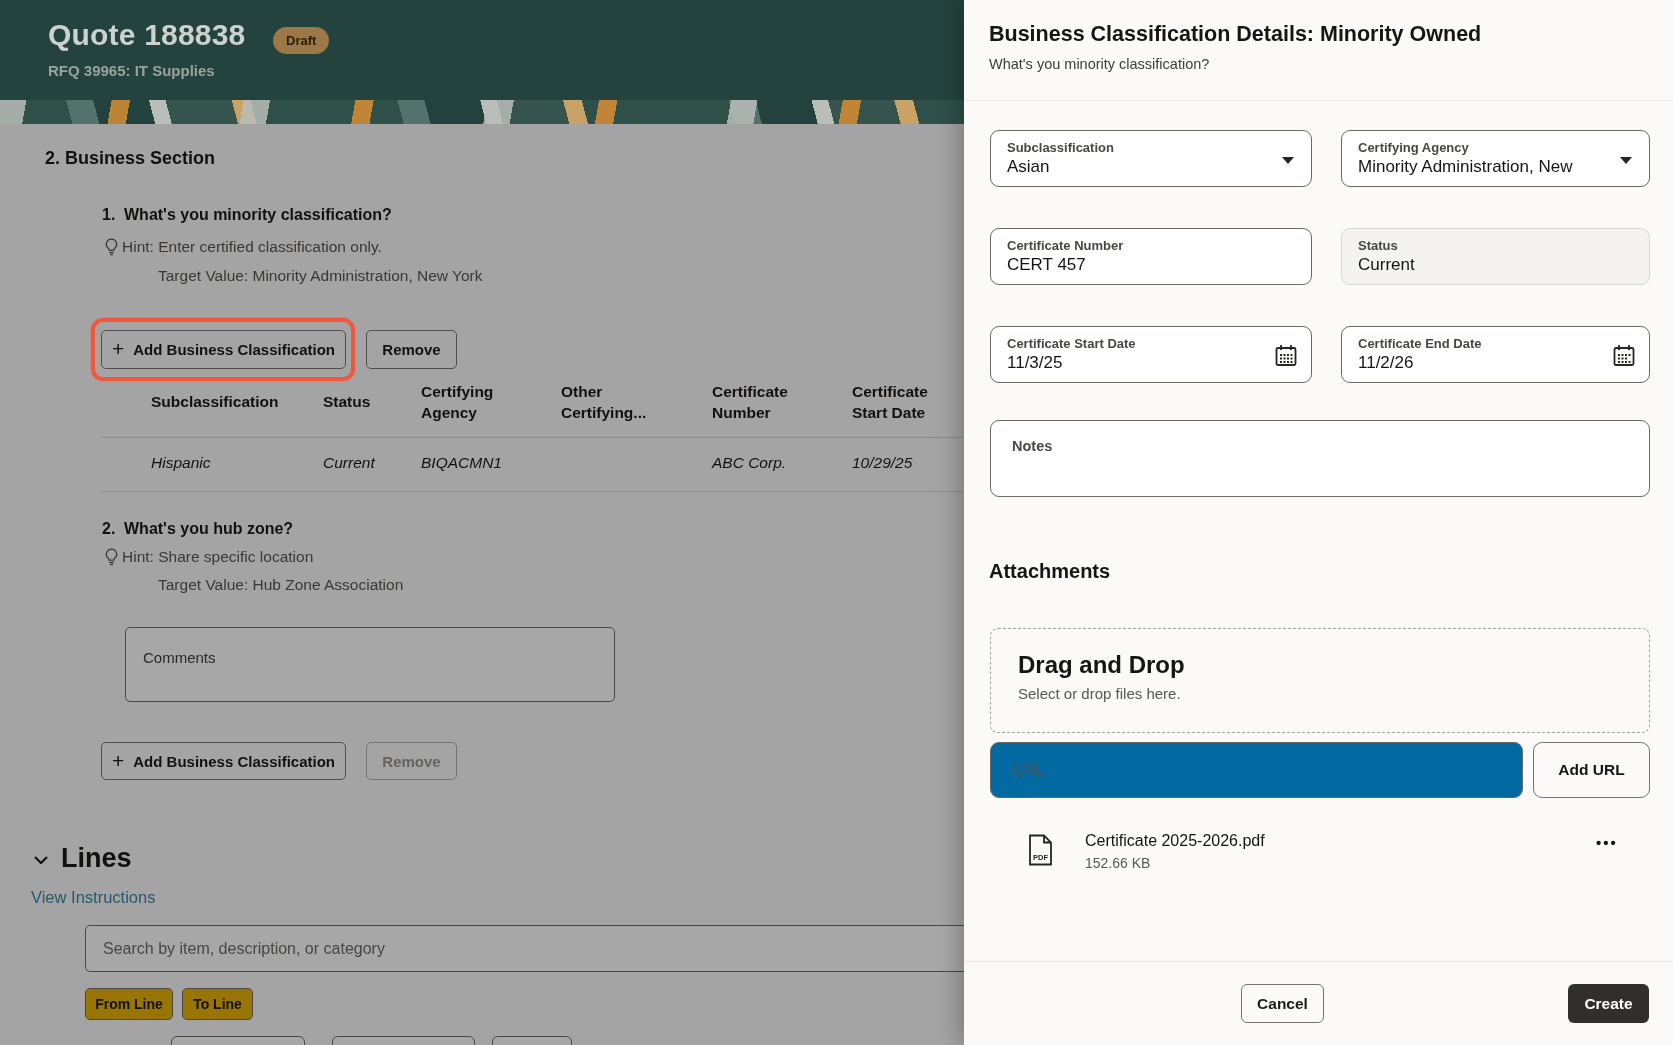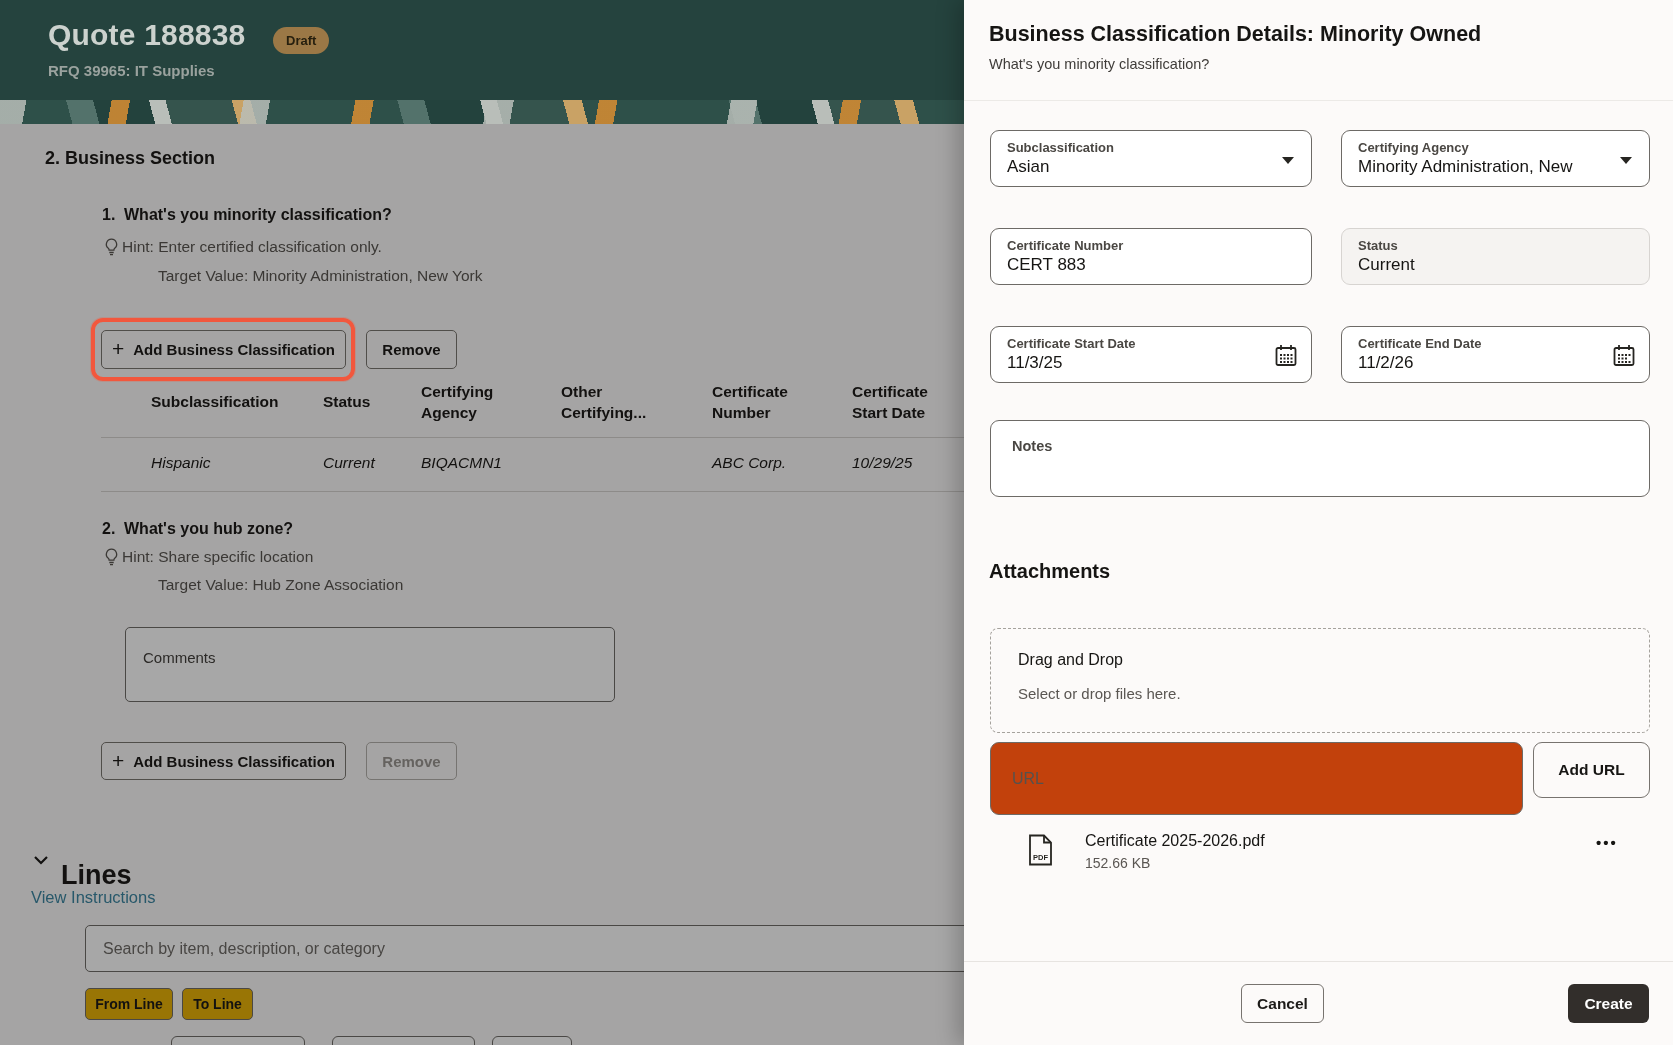--- a/index.html
+++ b/index.html
@@ -28,21 +28,21 @@
   .muted{position:absolute;font-size:15.5px;color:#5a5652;}
   .muted.b{font-weight:400;margin-left:36px;}
   .btn{position:absolute;display:flex;align-items:center;justify-content:center;gap:9px;border:1.5px solid #7b7772;border-radius:5px;background:transparent;font-size:15px;font-weight:700;color:#1d1b19;cursor:pointer;}
   .btn .plus{font-size:21px;font-weight:400;line-height:1;margin-top:-2px;}
   .btn.disabled{border-color:#b4b1ad;color:#9a9692;}
   .rule{position:absolute;height:1px;background:#d8d5d2;}
   .th{position:absolute;font-size:15.5px;font-weight:700;color:#1d1b19;line-height:1.35;}
   .td{position:absolute;font-size:15.5px;color:#1d1b19;font-style:italic;}
   .box{position:absolute;border:1.5px solid #716e6a;border-radius:5px;background:#fff;}
   .box-lab{position:absolute;left:17px;top:21px;font-size:15px;color:#44413d;}
-  .lines-h{position:absolute;left:61px;top:736px;font-size:27px;font-weight:800;color:#1d1b19;}
+  .lines-h{position:absolute;left:61px;top:719px;font-size:27px;font-weight:800;color:#1d1b19;}
   .chev{position:absolute;left:33px;top:731px;width:16px;height:10px;}
   .link{position:absolute;left:31px;top:764px;font-size:16.5px;color:#3d87a3;cursor:pointer;}
   .search{position:absolute;left:85px;top:801px;width:915px;height:47px;border:1.5px solid #716e6a;border-radius:5px;background:#fff;padding:0 17px;font-size:16px;color:#1d1b19;}
   .search::placeholder{color:#6f6b67;opacity:1;}
   .chip{position:absolute;top:864px;height:32px;border:1.5px solid #716e6a;border-radius:5px;background:#eab308;display:flex;align-items:center;justify-content:center;font-size:14px;font-weight:600;color:#1d1b19;cursor:pointer;}
   .partial{position:absolute;top:912px;height:40px;border:1.5px solid #716e6a;border-radius:6px;background:#fff;}
 
   
   .scrim{position:absolute;left:0;top:124px;width:964px;height:921px;background:rgba(0,0,0,.345);z-index:5;}
   .hl{position:absolute;left:91px;top:318px;width:264px;height:63px;border:4.5px solid #f2573d;border-radius:12px;z-index:6;box-shadow:0 0 0 1px rgba(242,87,61,.25);}
@@ -57,23 +57,23 @@
   .fld .lab{display:block;font-size:13px;font-weight:600;color:#4a4743;margin-bottom:2px;}
   .fld .val{display:block;font-size:17px;color:#161513;white-space:nowrap;overflow:hidden;}
   .caret{position:absolute;right:17px;top:26px;width:0;height:0;border-left:6px solid transparent;border-right:6px solid transparent;border-top:7px solid #262521;}
   .cal{position:absolute;right:14px;top:17px;width:22px;height:23px;}
   .c1{left:26px;width:322px;}  .c2{left:377px;width:309px;}
   .row1{top:130px;} .row2{top:228px;} .row3{top:326px;}
   .notes{position:absolute;left:26px;top:420px;width:660px;height:77px;border:1px solid #6d6a66;border-radius:9px;background:#fff;}
   .notes .lab{position:absolute;left:21px;top:17px;font-size:14.5px;font-weight:600;color:#4a4743;}
   .att-h{position:absolute;left:25px;top:560px;font-size:20px;font-weight:800;color:#161513;}
   .dz{position:absolute;left:26px;top:628px;width:660px;height:105px;border:1.5px dashed #a5a29d;border-radius:8px;cursor:pointer;}
-  .dz-t{position:absolute;left:27px;top:22px;font-size:16px;font-weight:400;color:#161513;text-align:center;}
+  .dz-t{position:absolute;left:27px;top:22px;font-size:24px;font-weight:700;color:#161513;text-align:center;}
   .dz-s{position:absolute;left:27px;top:56px;font-size:15px;color:#5a5652;}
-  .url{position:absolute;left:26px;top:742px;width:533px;height:73px;border:1px solid #6d6a66;border-radius:9px;background:#c2410c;padding:0 21px;font-size:16px;color:#161513;}
+  .url{position:absolute;left:26px;top:742px;width:533px;height:56px;border:1px solid #6d6a66;border-radius:9px;background:#0369a1;padding:0 21px;font-size:16px;color:#161513;}
   .url::placeholder{color:#55524e;opacity:1;}
   .addurl{position:absolute;left:569px;top:742px;width:117px;height:56px;border:1.5px solid #77736f;border-radius:9px;background:transparent;font-size:15.5px;font-weight:700;color:#161513;cursor:pointer;}
   .pdf-ic{position:absolute;left:64px;top:834px;width:25px;height:32px;}
   .f-name{position:absolute;left:121px;top:832px;font-size:16px;color:#161513;}
   .f-size{position:absolute;left:121px;top:855px;font-size:14px;color:#5a5652;}
   .dots{position:absolute;left:632px;top:834px;font-size:15px;font-weight:700;color:#161513;letter-spacing:2px;cursor:pointer;}
   .f-rule{position:absolute;left:0;top:961px;width:709px;height:1px;background:#e7e4e1;}
   .fbtn{position:absolute;top:984px;height:39px;border-radius:6px;font-size:15.5px;font-weight:700;display:flex;align-items:center;justify-content:center;cursor:pointer;}
   .fbtn.ghost{border:1.5px solid #77736f;background:transparent;color:#1d1b19;}
   .fbtn.solid{border:none;background:#322e2b;color:#fff;}
@@ -179,21 +179,21 @@
       <span class="caret"></span>
     </div>
     <div class="fld c2 row1">
       <span class="lab">Certifying Agency</span>
       <span class="val" style="width:250px;">Minority Administration, New</span>
       <span class="caret"></span>
     </div>
 
     <div class="fld c1 row2">
       <span class="lab">Certificate Number</span>
-      <span class="val">CERT 883</span>
+      <span class="val">CERT 457</span>
     </div>
     <div class="fld ro c2 row2">
       <span class="lab">Status</span>
       <span class="val">Current</span>
     </div>
 
     <div class="fld c1 row3">
       <span class="lab">Certificate Start Date</span>
       <span class="val">11/3/25</span>
       <svg class="cal" viewBox="0 0 22 23">

